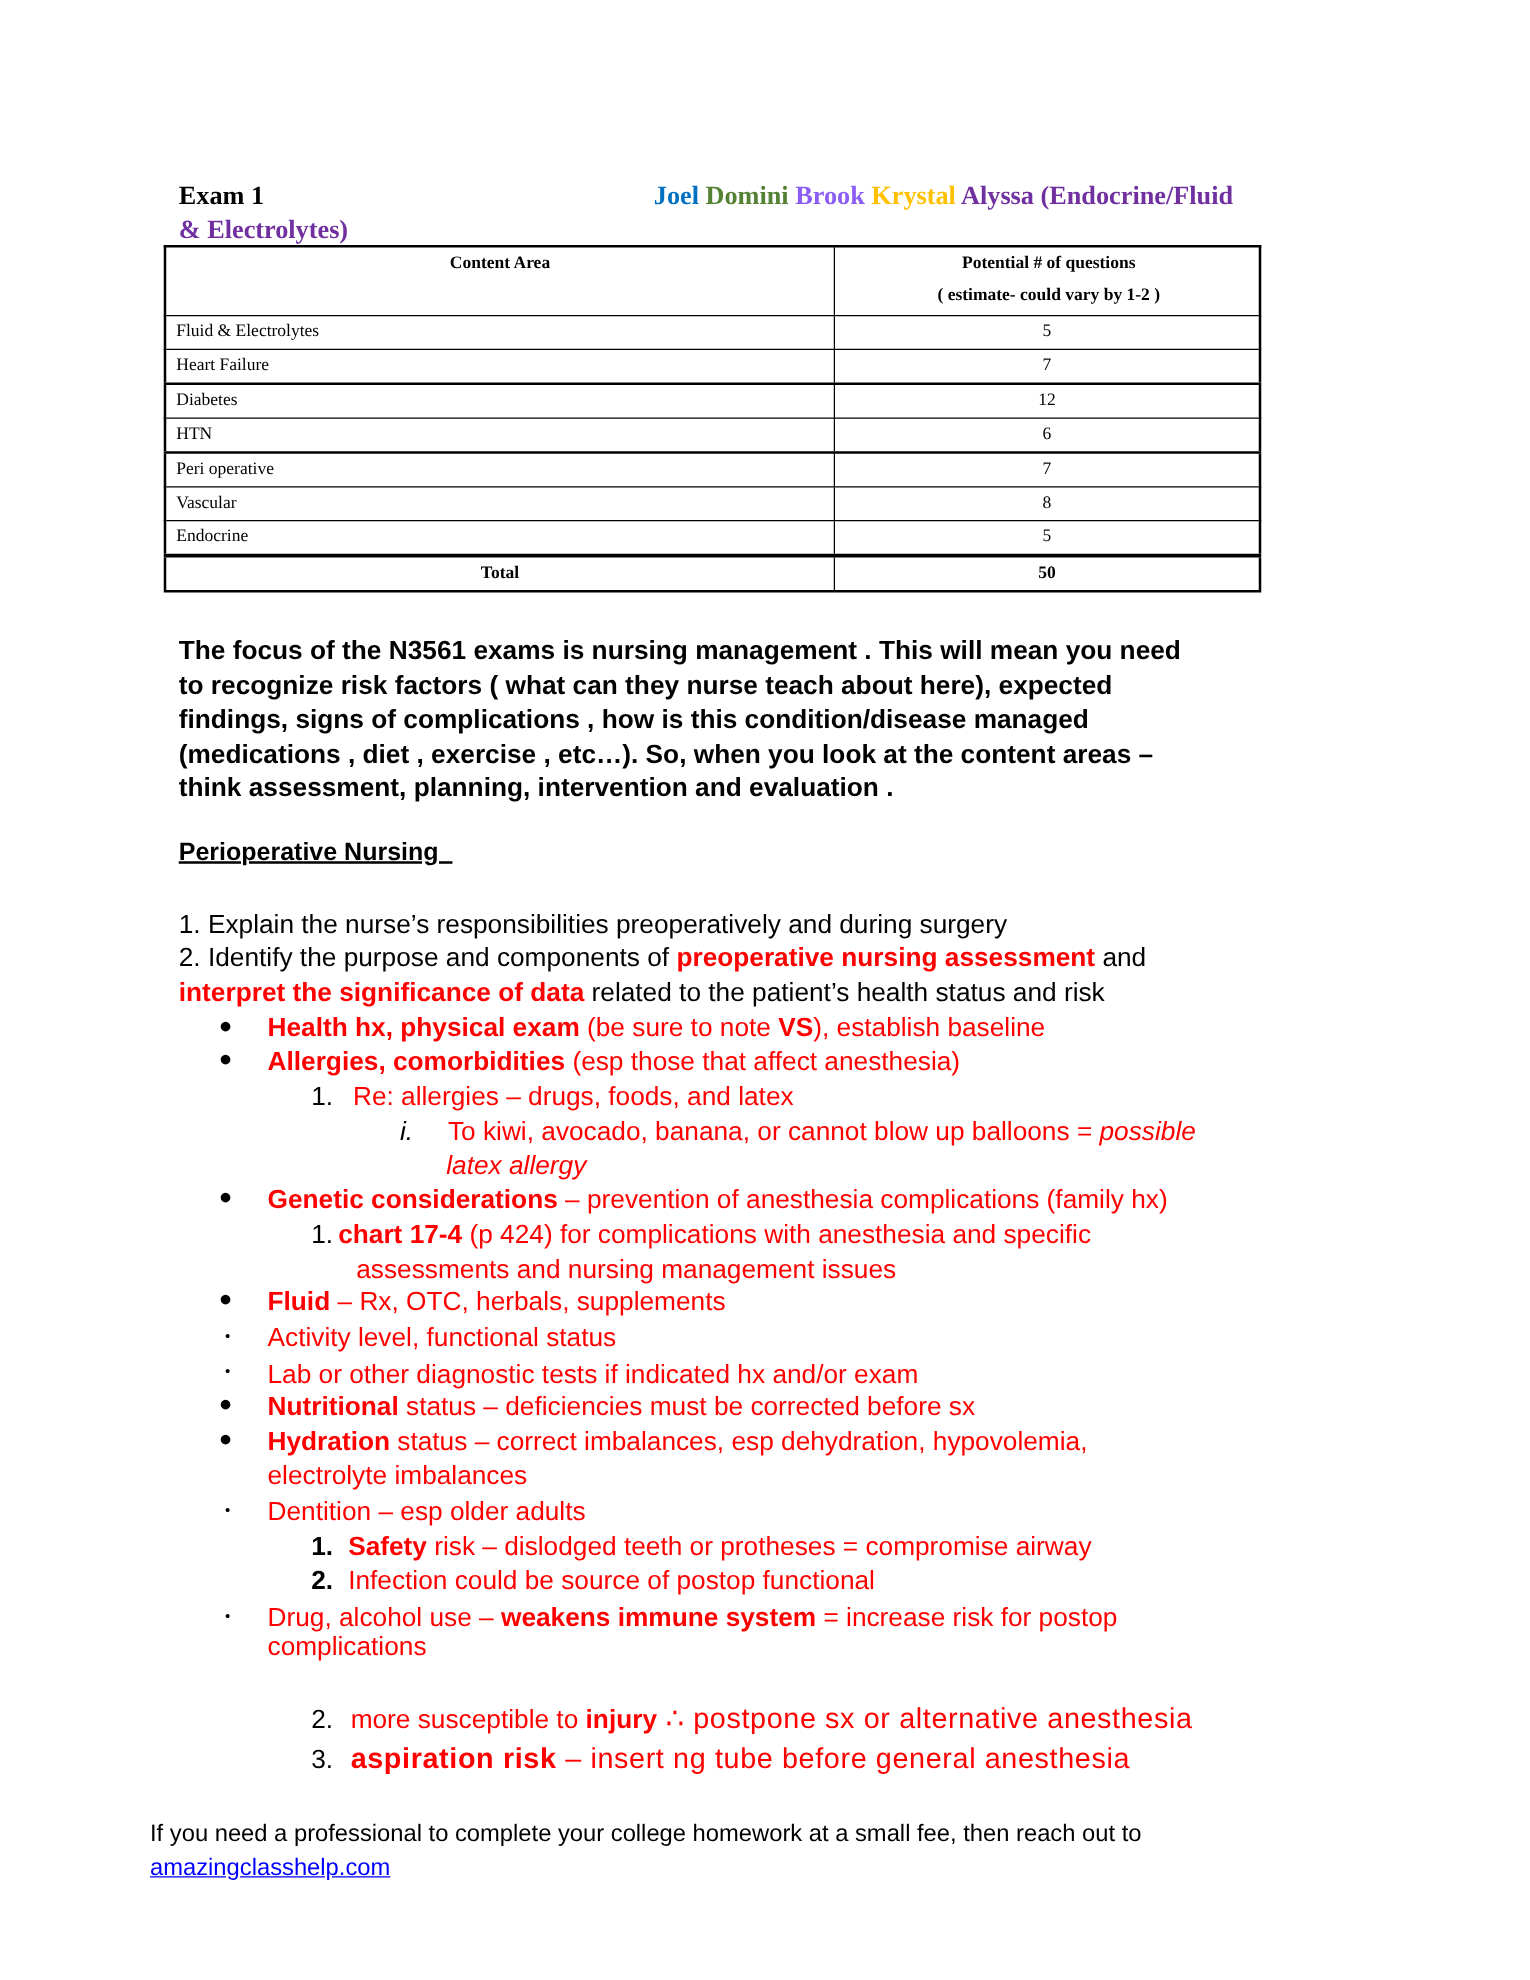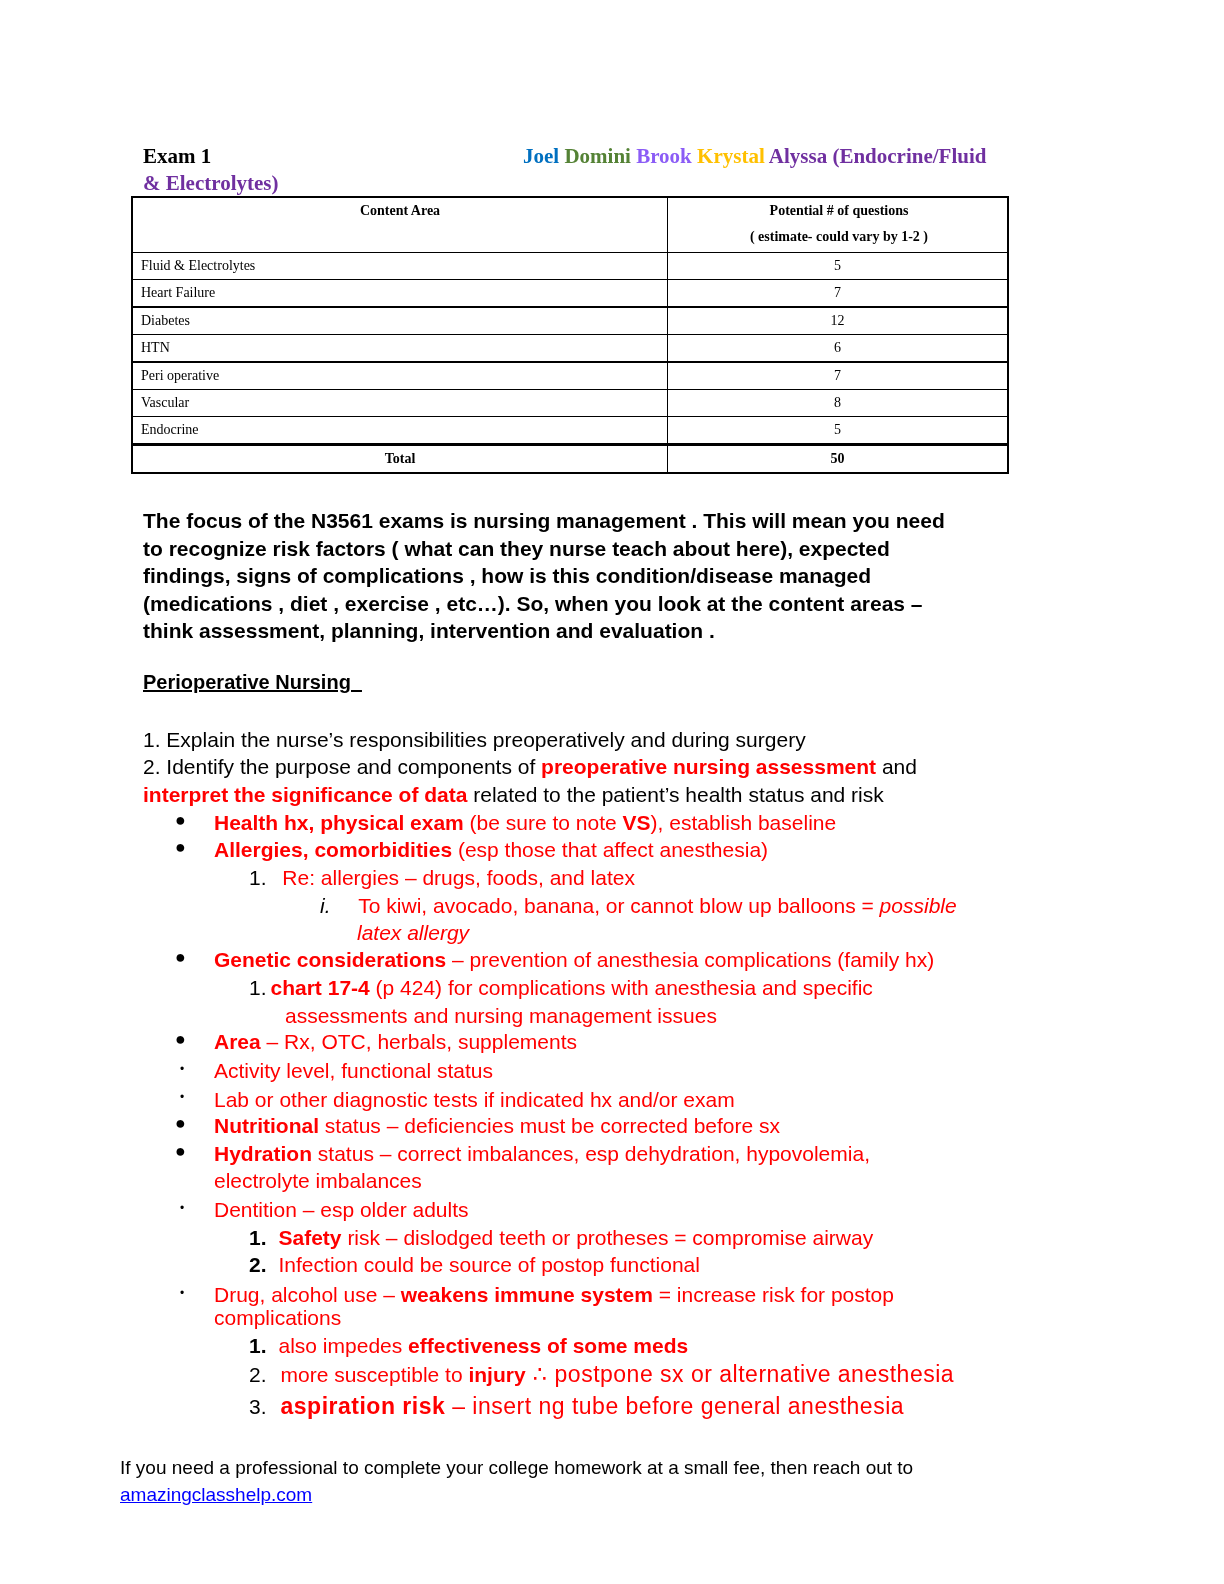--- a/index.html
+++ b/index.html
@@ -151,21 +151,21 @@
   <div class="line sans red" style="left:214px; top:946px;">
     <b>Genetic considerations</b><span> – prevention of anesthesia complications (family hx)</span>
   </div>
   <div class="line sans" style="left:249px; top:974px;">
     <span class="num">1.</span><b class="rb" style="margin-left:4px;">chart 17-4</b><span class="red"> (p 424) for complications with anesthesia and specific</span>
   </div>
   <div class="line sans red" style="left:285px; top:1002px;">assessments and nursing management issues</div>
 
   <span class="bul sans" style="top:1029px;">●</span>
   <div class="line sans red" style="left:214px; top:1028px;">
-    <b>Area</b><span> – Rx, OTC, herbals, supplements</span>
+    <b>Fluid</b><span> – Rx, OTC, herbals, supplements</span>
   </div>
 
   <span class="bul small sans" style="top:1062px; left:180px;">•</span>
   <div class="line sans red" style="left:214px; top:1057px;">Activity level, functional status</div>
 
   <span class="bul small sans" style="top:1090px; left:180px;">•</span>
   <div class="line sans red" style="left:214px; top:1086px;">Lab or other diagnostic tests if indicated hx and/or exam</div>
 
   <span class="bul sans" style="top:1113px;">●</span>
   <div class="line sans red" style="left:214px; top:1112px;">
@@ -187,23 +187,20 @@
   <div class="line sans" style="left:249px; top:1251px;">
     <b class="num">2.</b><span class="red" style="margin-left:12px;">Infection could be source of postop functional</span>
   </div>
 
   <span class="bul small sans" style="top:1286px; left:180px;">•</span>
   <div class="line sans red" style="left:214px; top:1281px;">
     <span>Drug, alcohol use – </span><b>weakens immune system</b><span> = increase risk for postop</span>
   </div>
   <div class="line sans red" style="left:214px; top:1304px;">complications</div>
 
-  <div class="line sans" style="left:249px; top:1332px;">
-    <b class="num">1.</b><span class="red" style="margin-left:12px;">also impedes </span><b class="rb">effectiveness of some meds</b>
-  </div>
   <div class="line sans" style="left:249px; top:1361px;">
     <span class="num">2.</span><span class="red" style="margin-left:14px;">more susceptible to </span><b class="rb">injury</b><span class="red" style="font-size:23px; letter-spacing:0.5px;"> ∴ postpone sx or alternative anesthesia</span>
   </div>
   <div class="line sans" style="left:249px; top:1393px;">
     <span class="num">3.</span><b class="rb" style="margin-left:14px; font-size:23px; letter-spacing:0.5px;">aspiration risk</b><span class="red" style="font-size:23px; letter-spacing:0.5px;"> – insert ng tube before general anesthesia</span>
   </div>
 
   <div class="footer sans">
     <div>If you need a professional to complete your college homework at a small fee, then reach out to</div>
     <a>amazingclasshelp.com</a>

